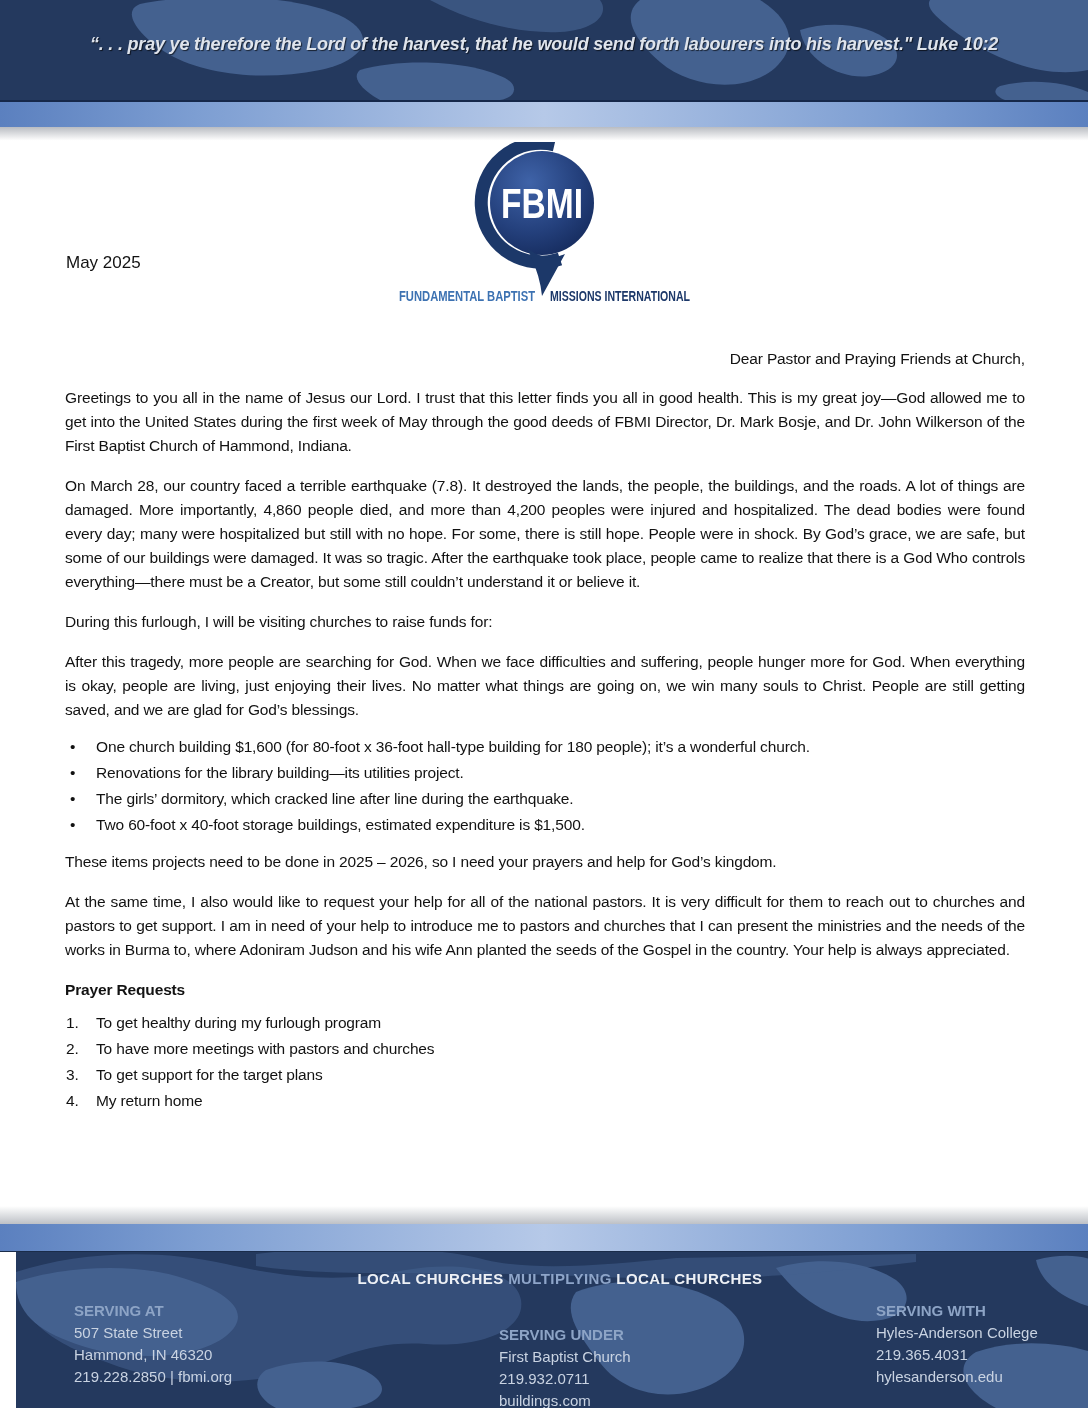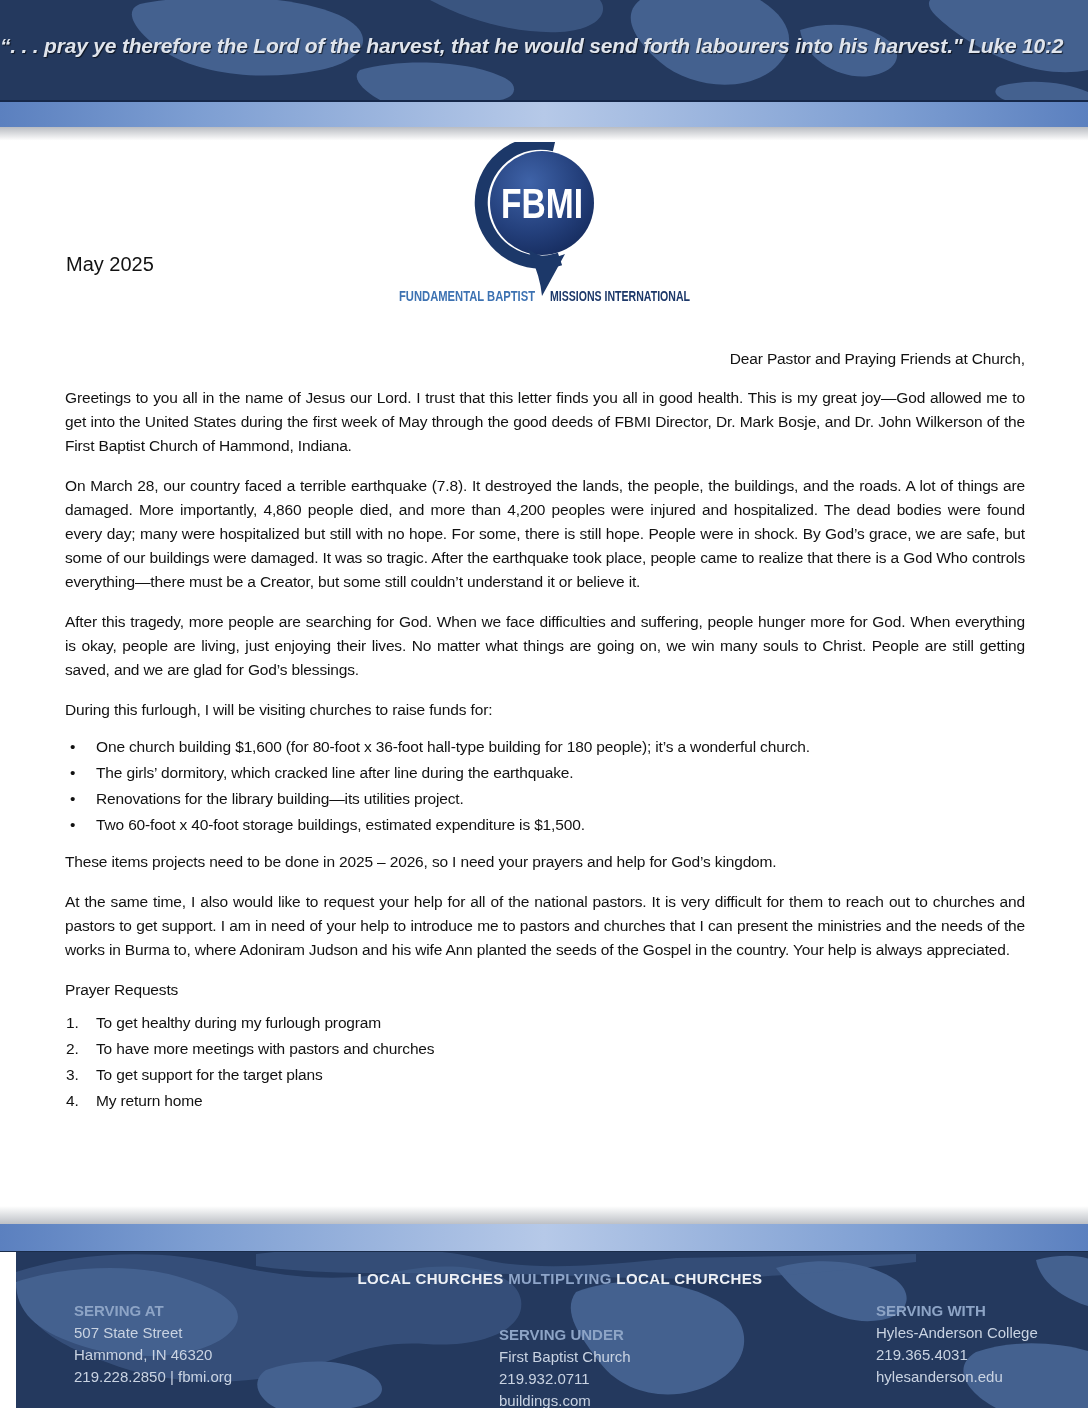--- a/index.html
+++ b/index.html
@@ -4,42 +4,42 @@
 <style>
   html,body{margin:0;padding:0;background:#ffffff;}
   .page{
     position:relative;width:1088px;height:1408px;overflow:hidden;background:#fff;
     font-family:"Liberation Sans",sans-serif;color:#121212;
   }
   
   .banner{position:absolute;left:0;top:0;width:1088px;height:100px;background:var(--navy,#24395e);overflow:hidden;}
   .banner svg,.footer svg{position:absolute;left:0;top:0;}
   .verse{
-    position:absolute;left:0;top:34px;width:100%;
-    font-style:italic;font-weight:bold;font-size:21px;letter-spacing:-.2px;
+    position:absolute;left:0;top:34px;width:100%;text-align:center;
+    font-style:italic;font-weight:bold;font-size:18px;letter-spacing:-.2px;
     color:#dfe4ec;text-shadow:1px 1px 1px rgba(0,0,0,.65);
   }
   .top-bar{
     position:absolute;left:0;top:100px;width:1088px;height:27px;
     border-top:2px solid #16284a;box-sizing:border-box;
     background:linear-gradient(90deg,var(--bar-blue,#5b80bf) 0%,#7d9ed2 18%,var(--bar-light,#b6c9e8) 50%,#7d9ed2 82%,var(--bar-blue,#5b80bf) 100%);
   }
   .top-shadow{position:absolute;left:0;top:127px;width:1088px;height:16px;
     background:linear-gradient(#b9bcc2,#ffffff 85%);}
   
   .logo{position:absolute;left:50%;top:142px;width:320px;height:170px;margin-left:-161px;}
   
-  .date{position:absolute;left:66px;top:253px;font-size:20px;}
+  .date{position:absolute;left:66px;top:253px;font-size:17px;}
   .letter-body{
     position:absolute;left:65px;top:347px;width:960px;
     font-size:15.5px;line-height:24px;letter-spacing:-.15px;
   }
   .letter-body p{margin:0 0 16px;text-align:justify;}
   p.salutation{margin:0 0 15px;text-align:right;}
-  .bold{font-weight:normal;}
+  .bold{font-weight:bold;}
   ul.funds{list-style:none;margin:-3px 0 13px;padding:0;}
   ul.funds li{position:relative;padding-left:31px;margin:0 0 2px;}
   ul.funds li::before{content:"\2022";position:absolute;left:5px;top:0;}
   ol.prayers{list-style:none;margin:0;padding:0;counter-reset:pr;}
   ol.prayers li{position:relative;padding-left:31px;margin:0 0 2px;counter-increment:pr;}
   ol.prayers li::before{content:counter(pr) ".";position:absolute;left:1px;top:0;}
   p.prayer-heading{margin:0 0 9px;text-align:left;}
   
   .bottom-shadow{position:absolute;left:0;top:1206px;width:1088px;height:18px;
     background:linear-gradient(#ffffff,#bdc0c6);}
@@ -98,28 +98,28 @@
     </svg>
   </div>
 
   <div class="date">May 2025</div>
 
   <div class="letter-body">
     <p class="salutation">Dear Pastor and Praying Friends at Church,</p>
 
     <p>Greetings to you all in the name of Jesus our Lord. I trust that this letter finds you all in good health. This is my great joy—God allowed me to get into the United States during the first week of May through the good deeds of FBMI Director, Dr. Mark Bosje, and Dr. John Wilkerson of the First Baptist Church of Hammond, Indiana.</p>
     <p>On March 28, our country faced a terrible earthquake (7.8). It destroyed the lands, the people, the buildings, and the roads. A lot of things are damaged. More importantly, 4,860 people died, and more than 4,200 peoples were injured and hospitalized. The dead bodies were found every day; many were hospitalized but still with no hope. For some, there is still hope. People were in shock. By God’s grace, we are safe, but some of our buildings were damaged. It was so tragic. After the earthquake took place, people came to realize that there is a God Who controls everything—there must be a Creator, but some still couldn’t understand it or believe it.</p>
+    <p>During this furlough, I will be visiting churches to raise funds for:</p>
+
     <p>After this tragedy, more people are searching for God. When we face difficulties and suffering, people hunger more for God. When everything is okay, people are living, just enjoying their lives. No matter what things are going on, we win many souls to Christ. People are still getting saved, and we are glad for God’s blessings.</p>
-
-    <p>During this furlough, I will be visiting churches to raise funds for:</p>
 
     <ul class="funds">
       <li><span>One church building $1,600 (for 80-foot x 36-foot hall-type building for 180 people); it’s a wonderful church.</span></li>
+      <li><span>Renovations for the library building—its utilities project.</span></li>
       <li><span>The girls’ dormitory, which cracked line after line during the earthquake.</span></li>
-      <li><span>Renovations for the library building—its utilities project.</span></li>
       <li><span>Two 60-foot x 40-foot storage buildings, estimated expenditure is $1,500.</span></li>
     </ul>
 
     <p>These items projects need to be done in 2025 – 2026, so I need your prayers and help for God’s kingdom.</p>
     <p>At the same time, I also would like to request your help for all of the national pastors. It is very difficult for them to reach out to churches and pastors to get support. I am in need of your help to introduce me to pastors and churches that I can present the ministries and the needs of the works in Burma to, where Adoniram Judson and his wife Ann planted the seeds of the Gospel in the country. Your help is always appreciated.</p>
 
     <p class="bold prayer-heading">Prayer Requests</p>
     <ol class="prayers">
       <li><span>To get healthy during my furlough program</span></li>
       <li><span>To have more meetings with pastors and churches</span></li>

